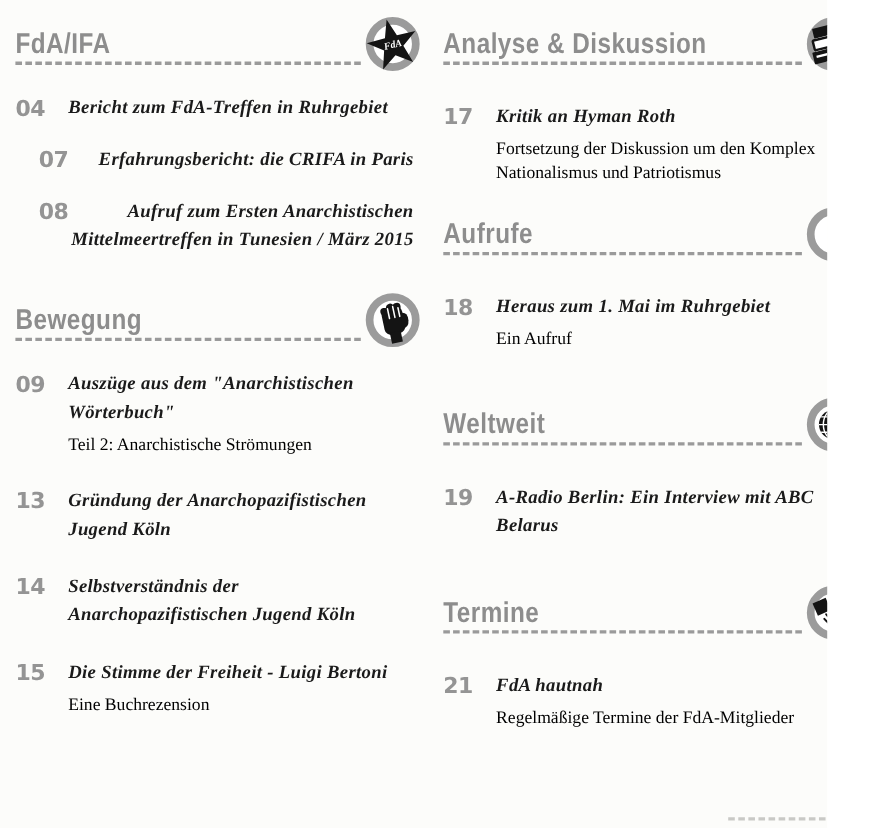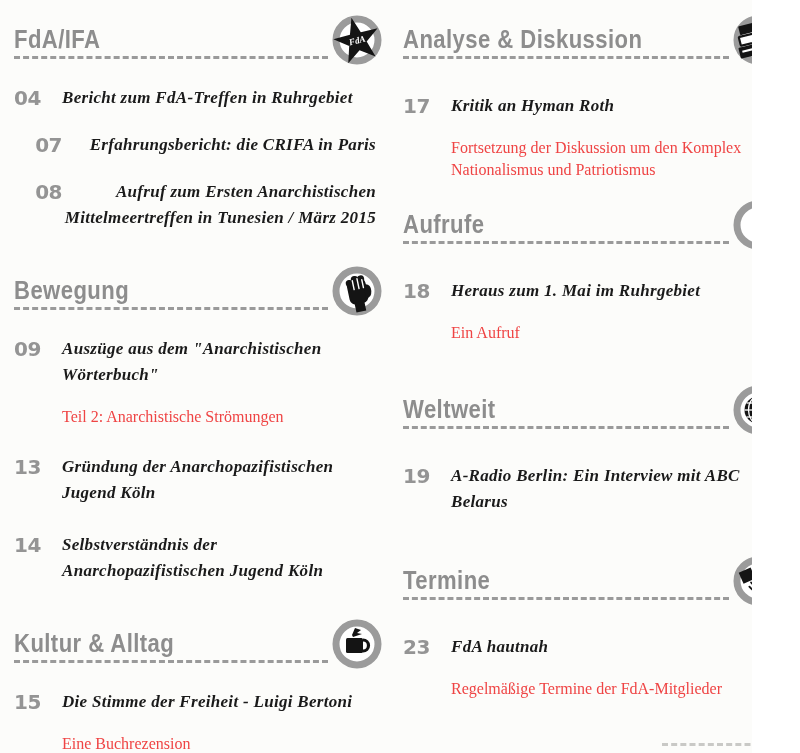--- a/index.html
+++ b/index.html
@@ -57,22 +57,22 @@
   .etxt{flex:1;}
   .etitle{
     font-weight:bold;font-style:italic;
     font-size:17px;line-height:26px;
     color:#1a1a1a;
     white-space:pre-line;
     letter-spacing:.3px;
   }
   .esub{
     font-size:16px;line-height:22px;
-    color:#ef4444;
-    margin-top:18px;
+    color:#000000;
+    margin-top:6px;
     white-space:pre-line;
   }
 
   .sec-gap-lg{margin-top:44px;}
   .sec-gap-xl{margin-top:50px;}
   .sec-gap-r1{margin-top:28px;}
 
   .corner-dash{
     position:absolute;
     left:662px;top:743px;
@@ -156,34 +156,20 @@
         </div>
     </div>
     <div class="entry mt-entry-lg">
       <div class="pg">14</div>
       <div class="etxt">
           <div class="etitle">Selbstverständnis der
 Anarchopazifistischen Jugend Köln</div>
         </div>
     </div>
 
-    <div class="sec-head sec-gap-lg">
-      <div class="sec-title">Kultur &amp; Alltag</div>
-      <div class="sec-rule"></div>
-      <div class="sec-icon">
-        <svg width="50" height="50" viewBox="0 0 50 50">
-          <circle cx="25" cy="25" r="21" fill="#ffffff" stroke="#9b9b9b" stroke-width="7"></circle>
-          <g fill="#141414">
-            <rect x="14" y="19" width="17" height="15" rx="1.5"></rect>
-            <path d="M31 21 a5.5 5.5 0 0 1 0 11" stroke="#141414" stroke-width="3.2" fill="none"></path>
-            <path d="M20 16 l3 -7 6 2 -4 3 5 1 -9 3 z"></path>
-          </g>
-        </svg>
-      </div>
-    </div>
     <div class="entry mt-first">
       <div class="pg">15</div>
       <div class="etxt">
         <div class="etitle">Die Stimme der Freiheit - Luigi Bertoni</div>
         <div class="esub">Eine Buchrezension</div>
       </div>
     </div>
 
   </div>
 
@@ -270,21 +256,21 @@
               <path d="M18 26 q6 8 14 8"></path>
               <path d="M16 30 q6 8 13 8"></path>
               <path d="M22 22 q5 6 12 7"></path>
               <line x1="31" y1="40" x2="45" y2="45"></line>
             </g>
           </g>
         </svg>
       </div>
     </div>
     <div class="entry mt-first-r">
-      <div class="pg">23</div>
+      <div class="pg">21</div>
       <div class="etxt">
         <div class="etitle">FdA hautnah</div>
         <div class="esub">Regelmäßige Termine der FdA-Mitglieder</div>
       </div>
     </div>
   </div>
 
   <div class="corner-dash"></div>
 
 </div>

